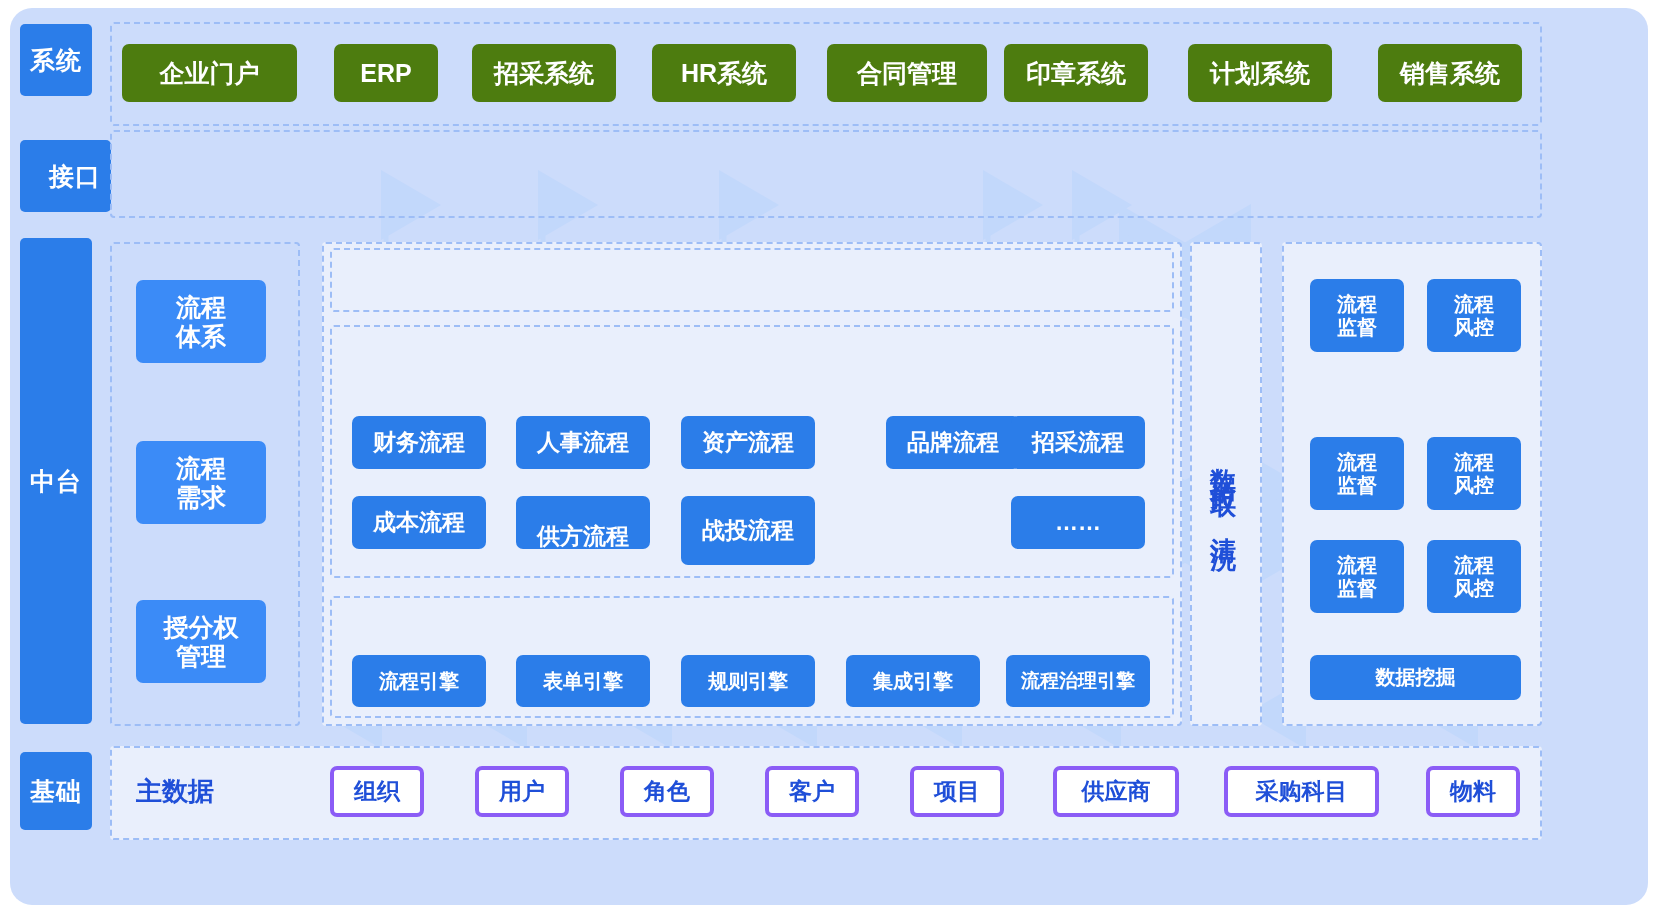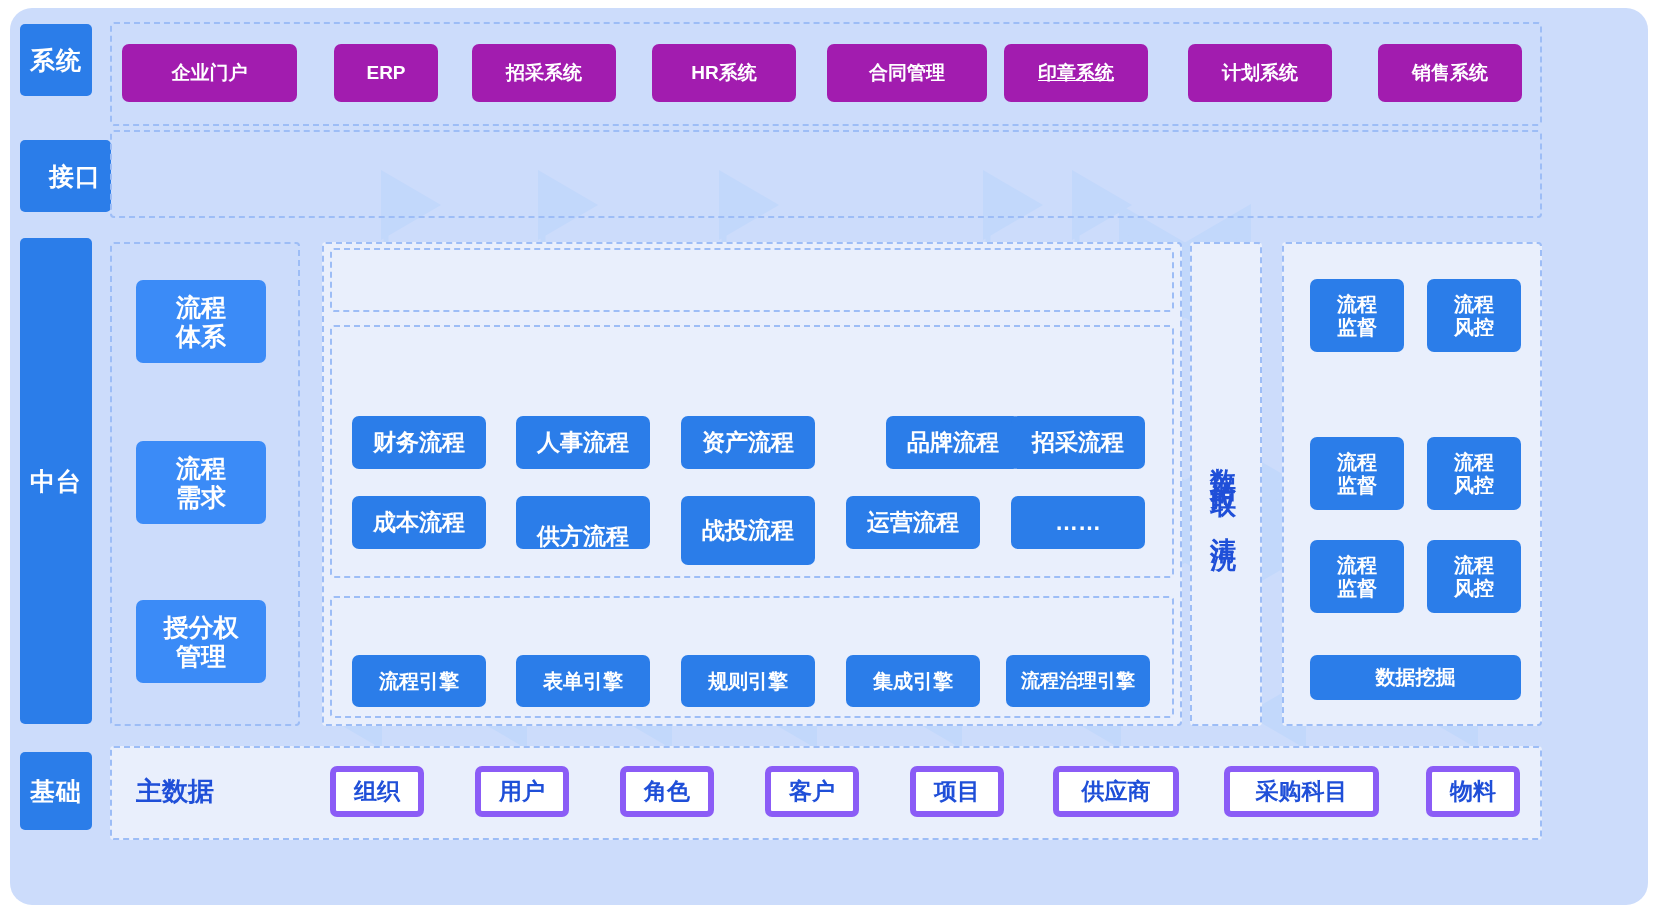--- a/index.html
+++ b/index.html
@@ -26,28 +26,28 @@
   }
   .dashrow.fill{background:#e9effc;}
   .dashrow.nofill{background:transparent;}
 
   
   .box{
     position:absolute;display:flex;align-items:center;justify-content:center;
     text-align:center;border-radius:7px;color:#fff;font-weight:bold;
     line-height:1.15;box-sizing:border-box;
   }
-  .box.sys{background:#a21caf;font-size:19px;justify-content:center;}
+  .box.sys{background:#4d7c0f;font-size:25px;justify-content:center;}
   .box.mid{background:#3b8bf7;font-size:25px;}
   .box.proc{background:#2b7de9;font-size:23px;}
   .box.engine{background:#2b7de9;font-size:20px;}
   .box.mon{background:#2b7de9;font-size:20px;}
   .box.dig{background:#2b7de9;font-size:20px;}
   .box.white{
-    background:#ffffff;color:#1f4fd8;border:6px solid #8b5cf6;
+    background:#ffffff;color:#1f4fd8;border:4px solid #8b5cf6;
     font-weight:bold;font-size:23px;border-radius:7px;
   }
 
   
   .vtext{
     position:absolute;writing-mode:vertical-rl;text-orientation:upright;
     color:#1f4fd8;font-weight:bold;font-size:26px;letter-spacing:8px;
     display:flex;align-items:center;justify-content:center;
   }
 
@@ -138,21 +138,21 @@
     </div>
   <div class="box sys" style="left:472px;top:44px;width:144px;height:58px;">
     <span>招采系统</span>
     </div>
   <div class="box sys" style="left:652px;top:44px;width:144px;height:58px;">
     <span>HR系统</span>
     </div>
   <div class="box sys" style="left:827px;top:44px;width:160px;height:58px;">
     <span>合同管理</span>
     </div>
-  <div class="box sys" style="left:1004px;top:44px;width:144px;height:58px;text-decoration:underline;">
+  <div class="box sys" style="left:1004px;top:44px;width:144px;height:58px;">
     <span>印章系统</span>
     </div>
   <div class="box sys" style="left:1188px;top:44px;width:144px;height:58px;">
     <span>计划系统</span>
     </div>
   <div class="box sys" style="left:1378px;top:44px;width:144px;height:58px;">
     <span>销售系统</span>
     </div>
 
   <div class="dashrow nofill" style="left:110px;top:130px;width:1428px;height:84px;"></div>
@@ -198,23 +198,20 @@
     </div>
 
   <div class="box proc" style="left:352px;top:496px;width:134px;height:53px;">
     <span>成本流程</span>
     </div>
   <div class="box proc" style="left:516px;top:496px;width:134px;height:53px;align-items:flex-end;">
     <span>供方流程</span>
     </div>
   <div class="box proc" style="left:681px;top:496px;width:134px;height:69px;">
     <span>战投流程</span>
-    </div>
-  <div class="box proc" style="left:846px;top:496px;width:134px;height:53px;">
-    <span>运营流程</span>
     </div>
   <div class="box proc" style="left:1011px;top:496px;width:134px;height:53px;">
     <span>……</span>
     </div>
 
   <div class="dashrow fill" style="left:330px;top:596px;width:840px;height:118px;"></div>
 
   <div class="box engine" style="left:352px;top:655px;width:134px;height:52px;">
     <span>流程引擎</span>
     </div>

